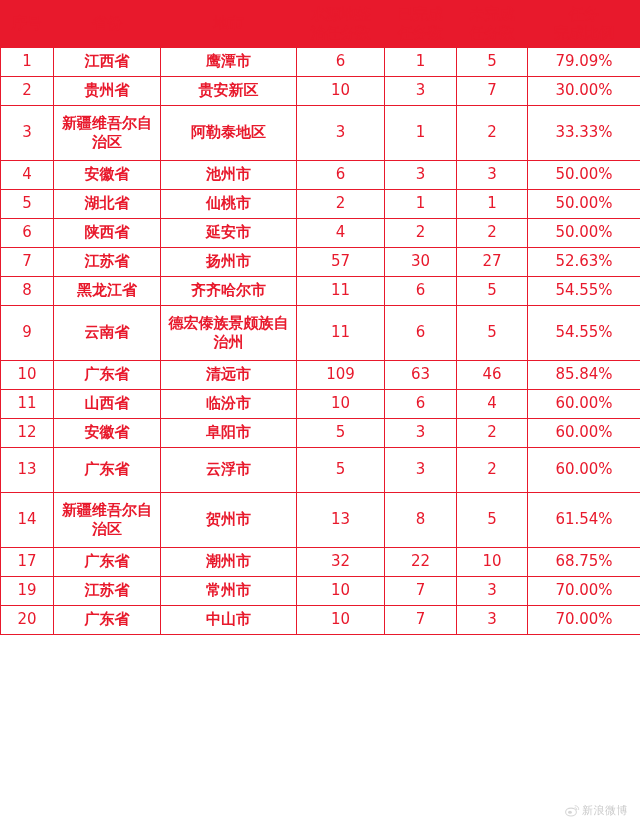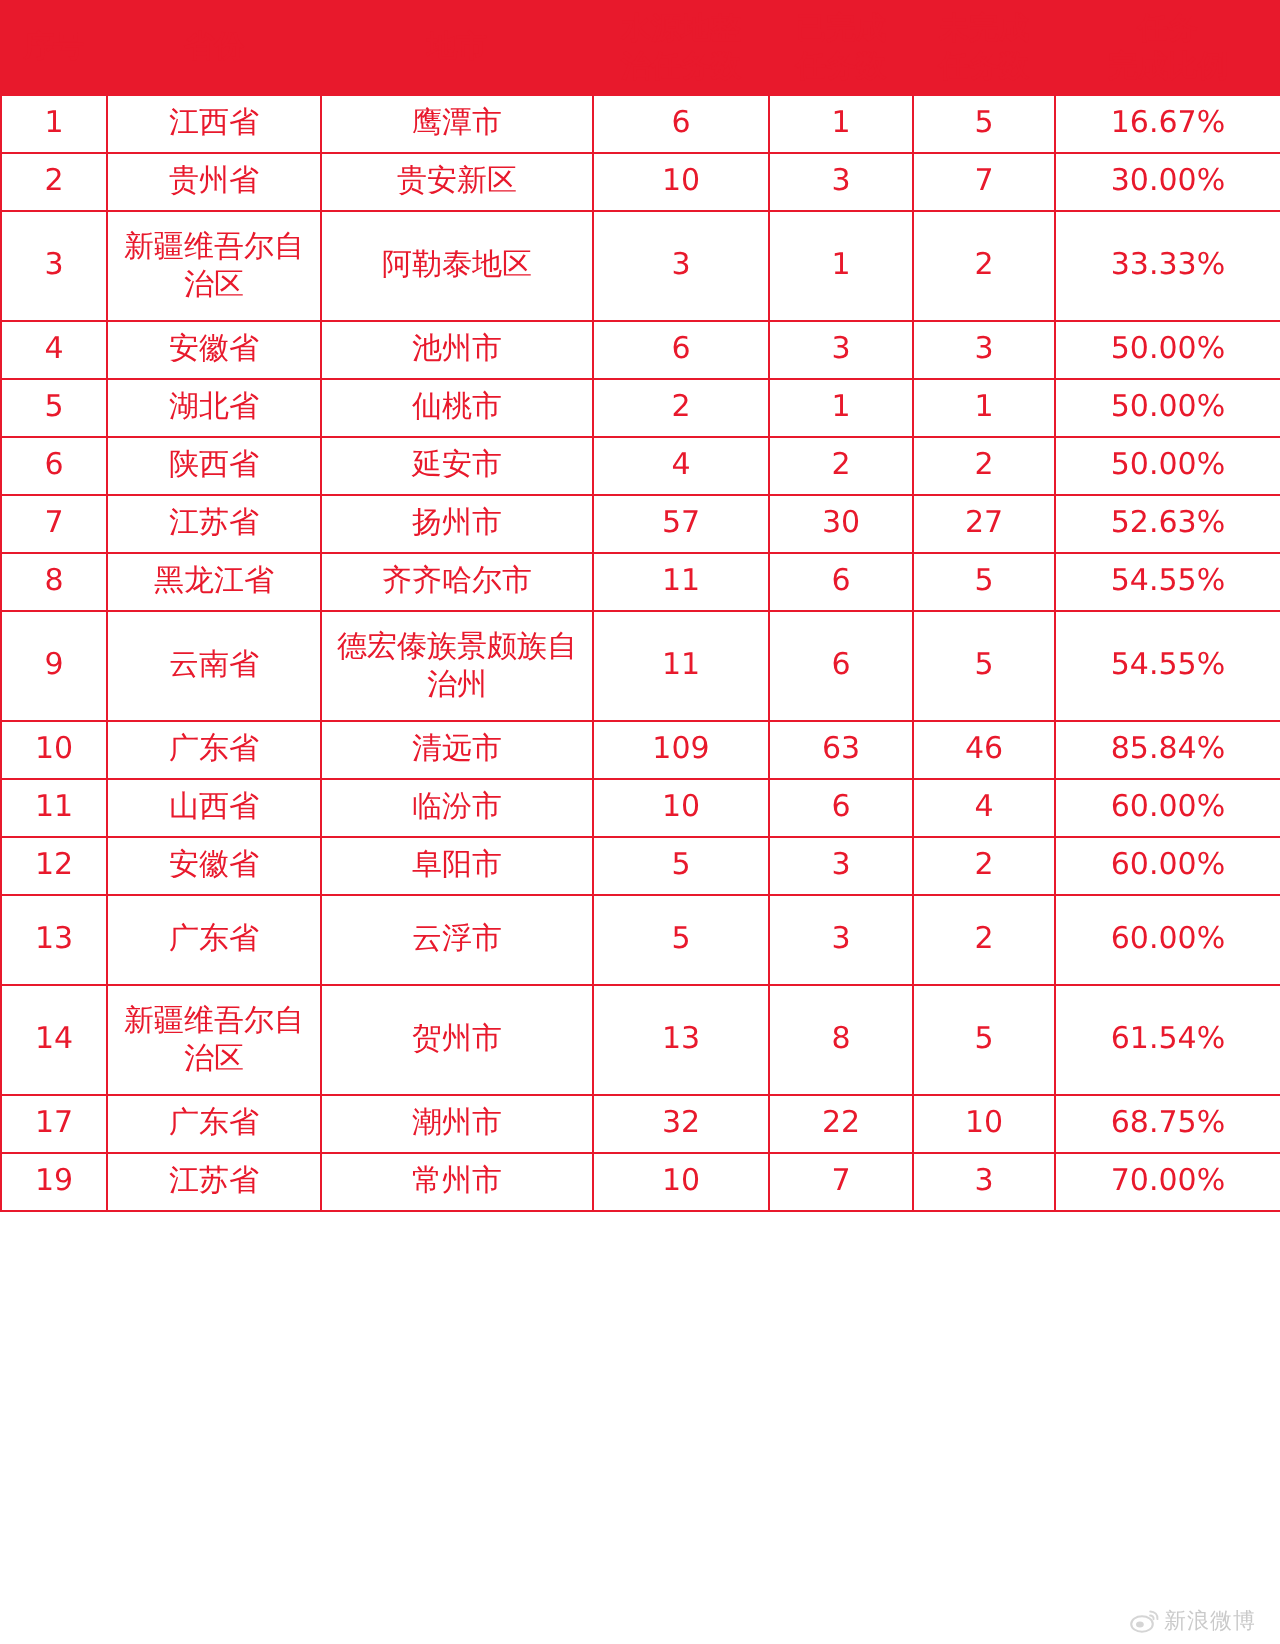--- a/index.html
+++ b/index.html
@@ -46,21 +46,21 @@
   col.c-city   { width: 136px; }
   col.c-total  { width: 88px; }
   col.c-done   { width: 72px; }
   col.c-undone { width: 71px; }
   col.c-ratio  { width: 113px; }
 
   td.idx, td.total, td.done, td.undone, td.ratio {
     font-weight: normal;
   }
   td.prov, td.city {
-    font-weight: normal;
+    font-weight: bold;
   }
   tbody tr { height: 29px; }
   tbody tr.tall { height: 55px; }
   tbody tr.mid { height: 45px; }
 
   .watermark {
     position: absolute;
     right: 12px;
     bottom: 4px;
     display: flex;
@@ -125,21 +125,21 @@
     </tr>
   </thead>
   <tbody>
       <tr>
         <td class="idx">1</td>
         <td class="prov">江西省</td>
         <td class="city">鹰潭市</td>
         <td class="total">6</td>
         <td class="done">1</td>
         <td class="undone">5</td>
-        <td class="ratio">16.67%</td>
+        <td class="ratio">79.09%</td>
       </tr>
       <tr>
         <td class="idx">2</td>
         <td class="prov">贵州省</td>
         <td class="city">贵安新区</td>
         <td class="total">10</td>
         <td class="done">3</td>
         <td class="undone">7</td>
         <td class="ratio">30.00%</td>
       </tr>
@@ -257,20 +257,29 @@
         <td class="city">潮州市</td>
         <td class="total">32</td>
         <td class="done">22</td>
         <td class="undone">10</td>
         <td class="ratio">68.75%</td>
       </tr>
       <tr>
         <td class="idx">19</td>
         <td class="prov">江苏省</td>
         <td class="city">常州市</td>
+        <td class="total">10</td>
+        <td class="done">7</td>
+        <td class="undone">3</td>
+        <td class="ratio">70.00%</td>
+      </tr>
+      <tr>
+        <td class="idx">20</td>
+        <td class="prov">广东省</td>
+        <td class="city">中山市</td>
         <td class="total">10</td>
         <td class="done">7</td>
         <td class="undone">3</td>
         <td class="ratio">70.00%</td>
       </tr>
     </tbody>
 </table>
 
 <div class="watermark">
   <span class="wb-icon">

